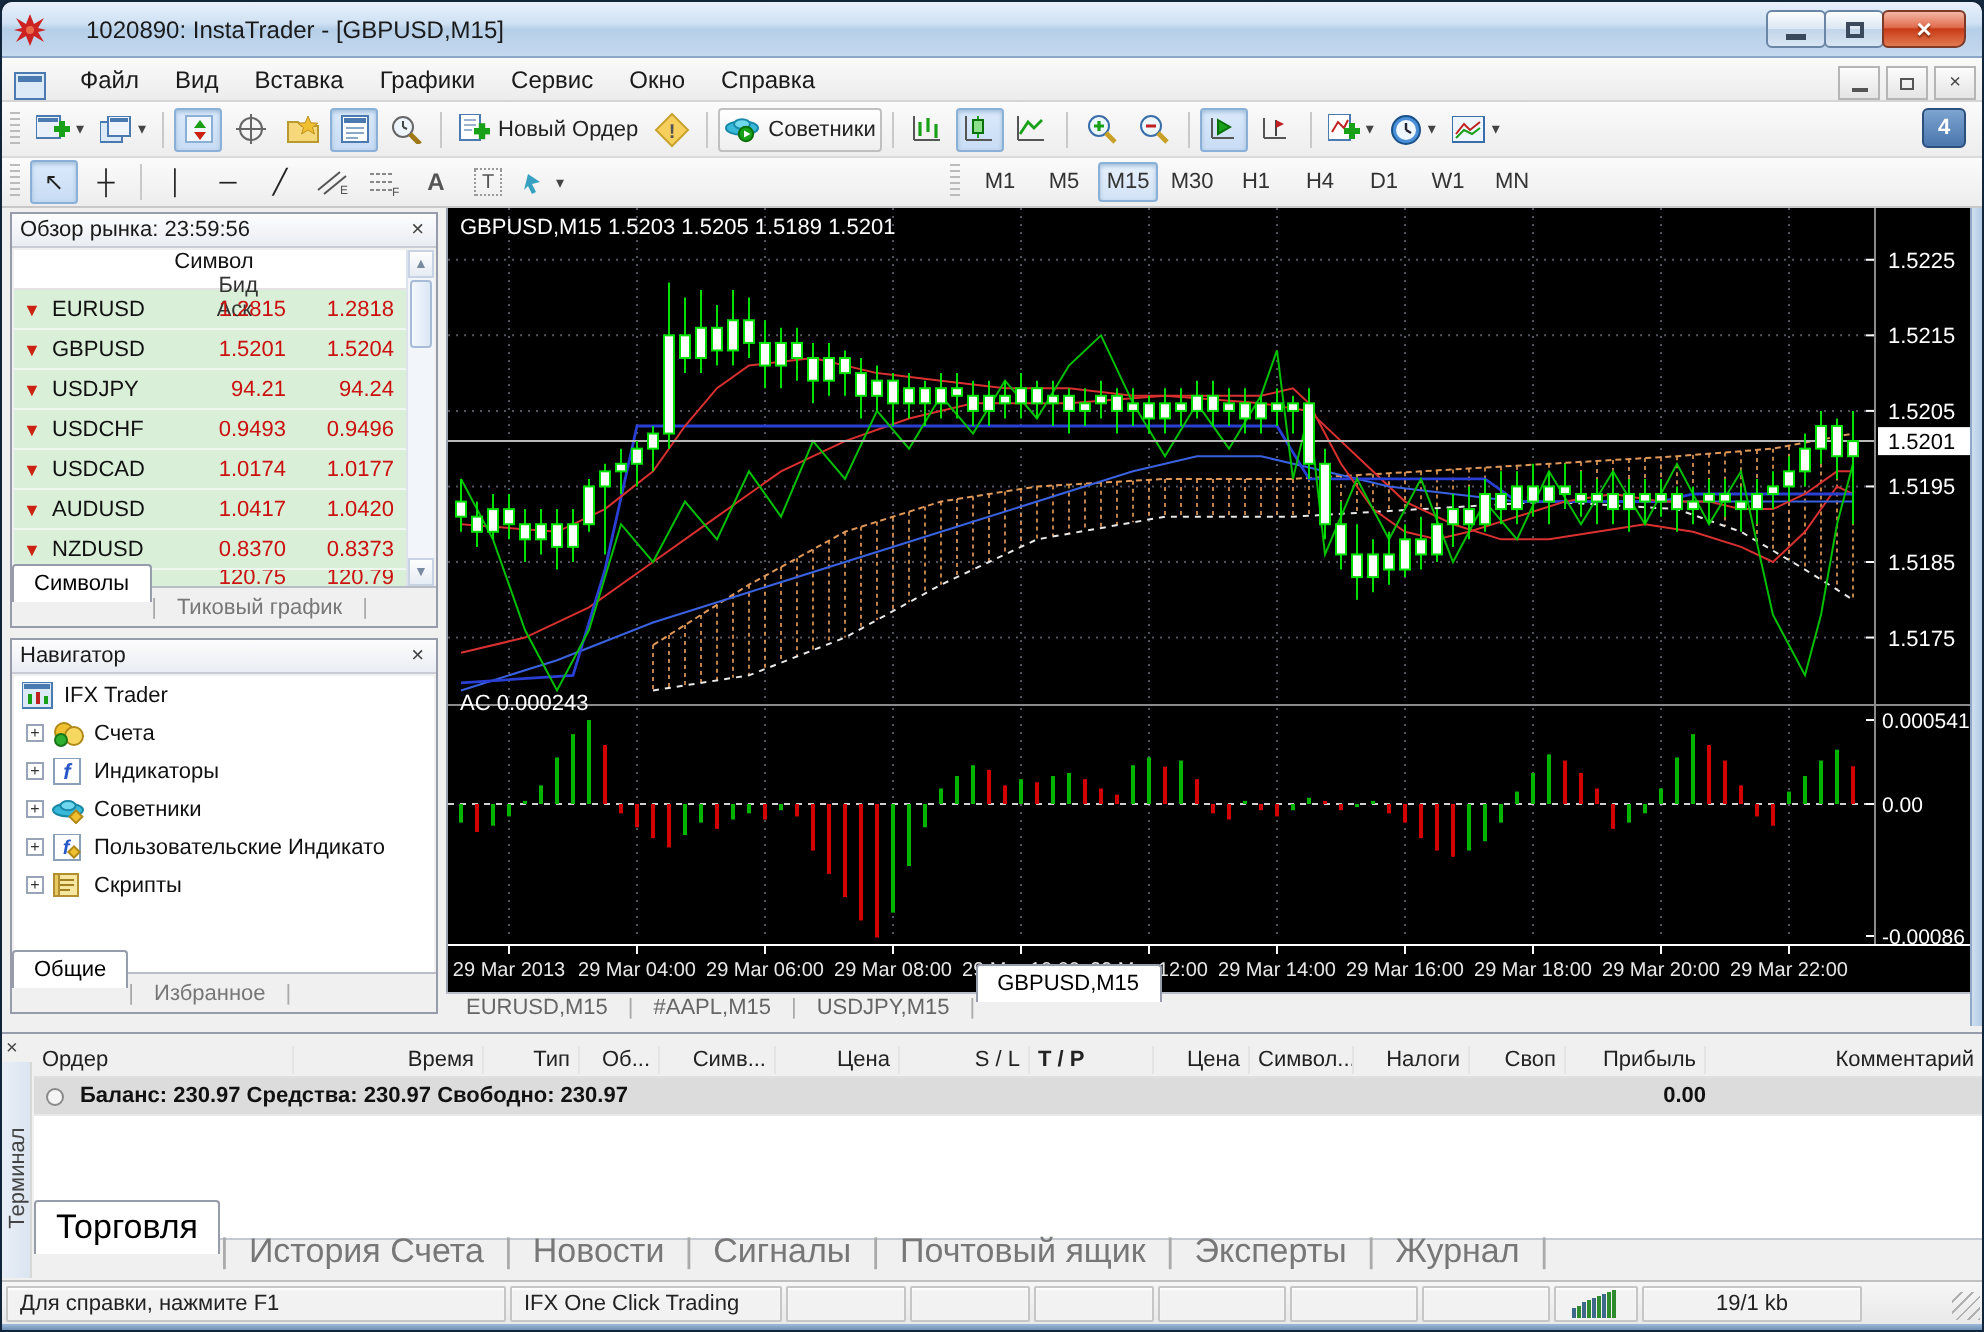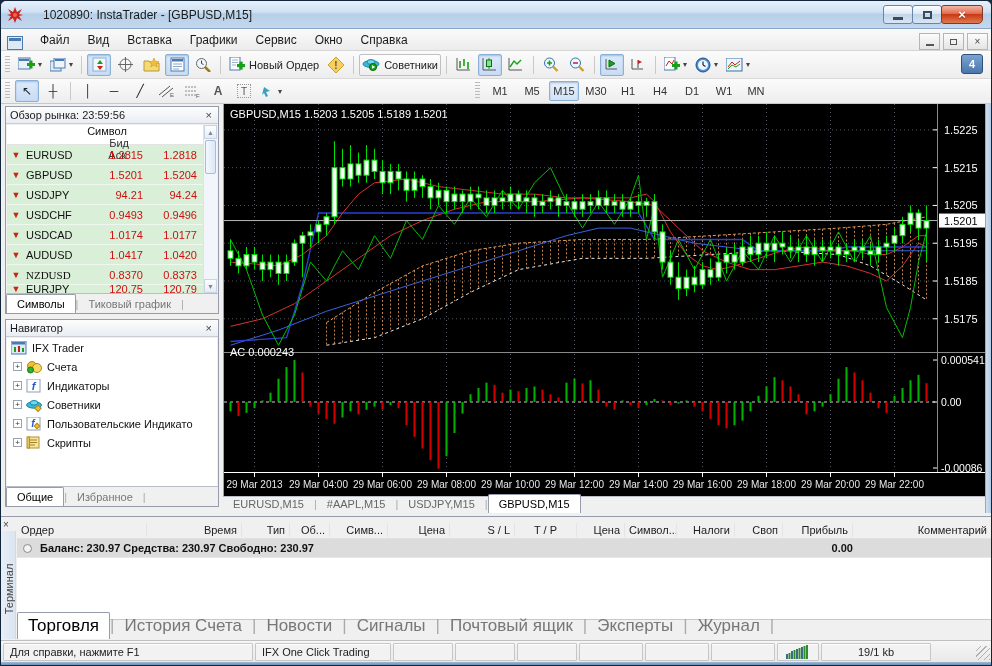--- a/index.html
+++ b/index.html
@@ -61,21 +61,21 @@
   .mw-head .mw-c2,.mw-head .mw-c3{color:#333;}
   .mw-row .mw-c2,.mw-row .mw-c3{color:#cc1111;}
   .sym-arrow{color:#cc2211;font-size:9px;margin-right:5px;width:10px;text-align:center;}
   .mw-scroll{position:absolute;right:1px;top:18px;width:14px;bottom:20px;background:#f2f5fa;border-left:1px solid #dde3ec;}
   .sb-btn{height:14px;display:flex;align-items:center;justify-content:center;font-size:7px;color:#7a8aa0;
     background:linear-gradient(#fdfdfd,#e6ecf4);border:1px solid #c8d4e4;}
   .sb-thumb{margin:1px;height:34px;background:linear-gradient(90deg,#f4f8fd,#dbe7f5);border:1px solid #a8bcd8;border-radius:2px;}
   .tabs{position:absolute;left:0;right:0;bottom:0;height:20px;background:#f0f0f0;border-top:1px solid #b9bdc7;
     display:flex;align-items:flex-end;font-size:11px;color:#777;}
   .tab{padding:2px 10px 3px;white-space:nowrap;}
-  .tab.active{background:#fff;border:1px solid #979caa;border-bottom:none;color:#000;margin-bottom:0;
+  .tab.active{background:#fff;border:1px solid #979caa;border-bottom:none;color:#000;margin-bottom:12px;
     border-radius:2px 2px 0 0;padding-top:3px;}
   .tab-sep{color:#aaa;padding-bottom:3px;}
   .tree{position:absolute;left:1px;right:1px;top:18px;bottom:20px;background:#fff;font-size:11px;color:#111;overflow:hidden;}
   .tree-item{display:flex;align-items:center;height:19px;padding-left:4px;white-space:nowrap;}
   .tree-item.child{padding-left:6px;}
   .expander{width:9px;height:9px;border:1px solid #9aa4b8;background:#fff;color:#333;font-size:8px;line-height:7px;
     text-align:center;margin-right:4px;flex:none;}
   .ticon{width:16px;height:14px;margin-right:5px;flex:none;position:relative;}
   
   .chart-wrap{position:absolute;left:222px;top:103px;width:762px;height:392px;background:#000;border-left:1px solid #9aa0ac;}
@@ -446,21 +446,21 @@
             <div class="mw-c1">
               <div class="sym-arrow">▼</div>
               <div style="display: inline;">AUDUSD</div>
             </div>
             <div class="mw-c2">1.0417</div>
             <div class="mw-c3">1.0420</div>
           </div>
           <div class="mw-row">
             <div class="mw-c1">
               <div class="sym-arrow">▼</div>
-              <div style="display: inline; font-family: Liberation Serif, serif;">NZDUSD</div>
+              <div style="display: inline;">NZDUSD</div>
             </div>
             <div class="mw-c2">0.8370</div>
             <div class="mw-c3">0.8373</div>
           </div>
           <div class="mw-row" style="height: 9px; overflow: hidden;">
             <div class="mw-c1">
               <div class="sym-arrow">▼</div>
               <div style="display: inline;">EURJPY</div>
             </div>
             <div class="mw-c2">120.75</div>
@@ -998,21 +998,21 @@
       <span>Терминал</span>
     </div>
     <div class="term-head" id="term-head">
         <div class="th-cell" style="width: 130px; text-align: left;">Ордер</div>
         <div class="th-cell" style="width: 95px; text-align: right;">Время</div>
         <div class="th-cell" style="width: 48px; text-align: right;">Тип</div>
         <div class="th-cell" style="width: 40px; text-align: right;">Об...</div>
         <div class="th-cell" style="width: 58px; text-align: right;">Симв...</div>
         <div class="th-cell" style="width: 62px; text-align: right;">Цена</div>
         <div class="th-cell" style="width: 65px; text-align: right;">S / L</div>
-        <div class="th-cell" style="width: 62px; text-align: center;">T / P</div>
+        <div class="th-cell" style="width: 62px; text-align: left; font-weight: bold;">T / P</div>
         <div class="th-cell" style="width: 48px; text-align: right;">Цена</div>
         <div class="th-cell" style="width: 52px; text-align: right;">Символ...</div>
         <div class="th-cell" style="width: 58px; text-align: right;">Налоги</div>
         <div class="th-cell" style="width: 48px; text-align: right;">Своп</div>
         <div class="th-cell" style="width: 70px; text-align: right;">Прибыль</div>
         <div class="th-cell" style="flex: 1 1 0%; border-right: none; text-align: right;">Комментарий</div>
       </div>
     <div class="balance-row">
       <div class="bal-ico"></div>
       <span>Баланс: 230.97  Средства: 230.97  Свободно: 230.97</span>

